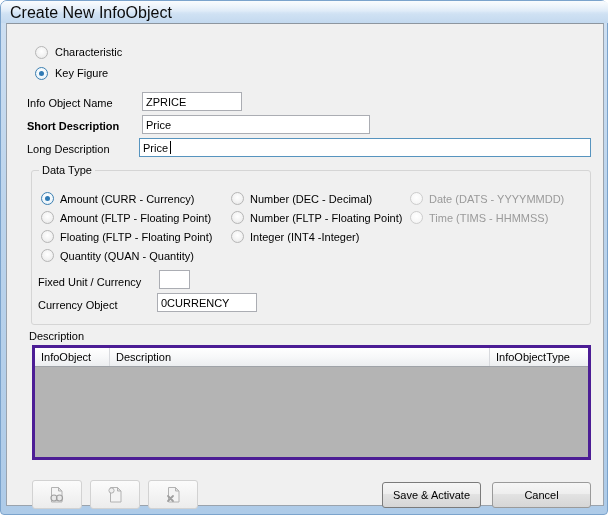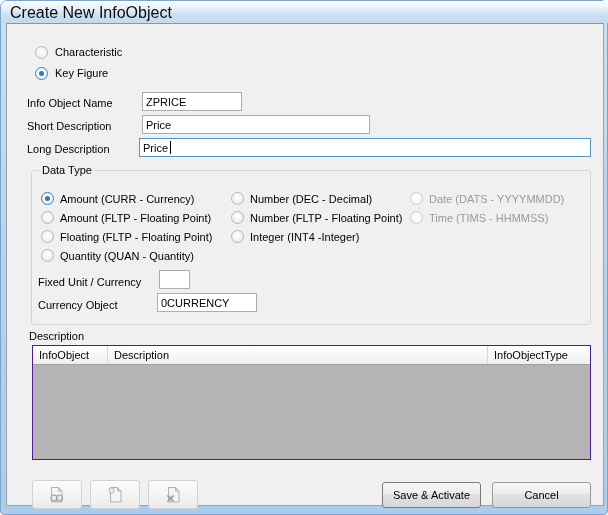--- a/index.html
+++ b/index.html
@@ -141,21 +141,21 @@
     padding: 0 3px;
     font-size: 11px;
     color: #000;
     white-space: nowrap;
   }
 
   
   .listview {
     position: absolute;
     box-sizing: border-box;
-    border: 1px solid #4c1d95;
+    border: 3px solid #4c1d95;
     background: #fde047;
     overflow: hidden;
   }
   .lv-header {
     position: absolute;
     left: 0; top: 0;
     width: 100%;
     height: 19px;
     box-sizing: border-box;
     background: linear-gradient(180deg,#ffffff 0%, #f7f8f9 50%, #eceef0 100%);
@@ -223,21 +223,21 @@
 
     <div class="radio" id="rad-char" style="left:28px; top:22px;"></div>
     <div class="lbl" style="left:48px; top:22px;">Characteristic</div>
 
     <div class="radio on" style="left:28px; top:43px;"></div>
     <div class="lbl" style="left:48px; top:43px;">Key Figure</div>
 
     <div class="lbl" style="left:20px; top:73px;">Info Object Name</div>
     <input class="txt" type="text" style="left: 135px; top: 68px; width: 100px;" value="ZPRICE">
 
-    <div class="lbl" style="left:20px; top:96px;">Short Description</div>
+    <div class="lbl" style="left:20px; top:96px;font-weight:bold;">Short Description</div>
     <input class="txt" type="text" style="left: 135px; top: 91px; width: 228px;" value="Price">
 
     <div class="lbl" style="left:20px; top:119px;">Long Description</div>
     <input class="txt focused" type="text" style="left: 132px; top: 114px; width: 452px;" value="Price">
     <div class="caret" style="left:163px; top:117px; height:13px;"></div>
 
     <div class="group" style="left:24px; top:146px; width:560px; height:155px;"></div>
     <div class="group-title" style="left:32px; top:140px;">Data Type</div>
 
     <div class="radio on" style="left:34px; top:168px;"></div>

